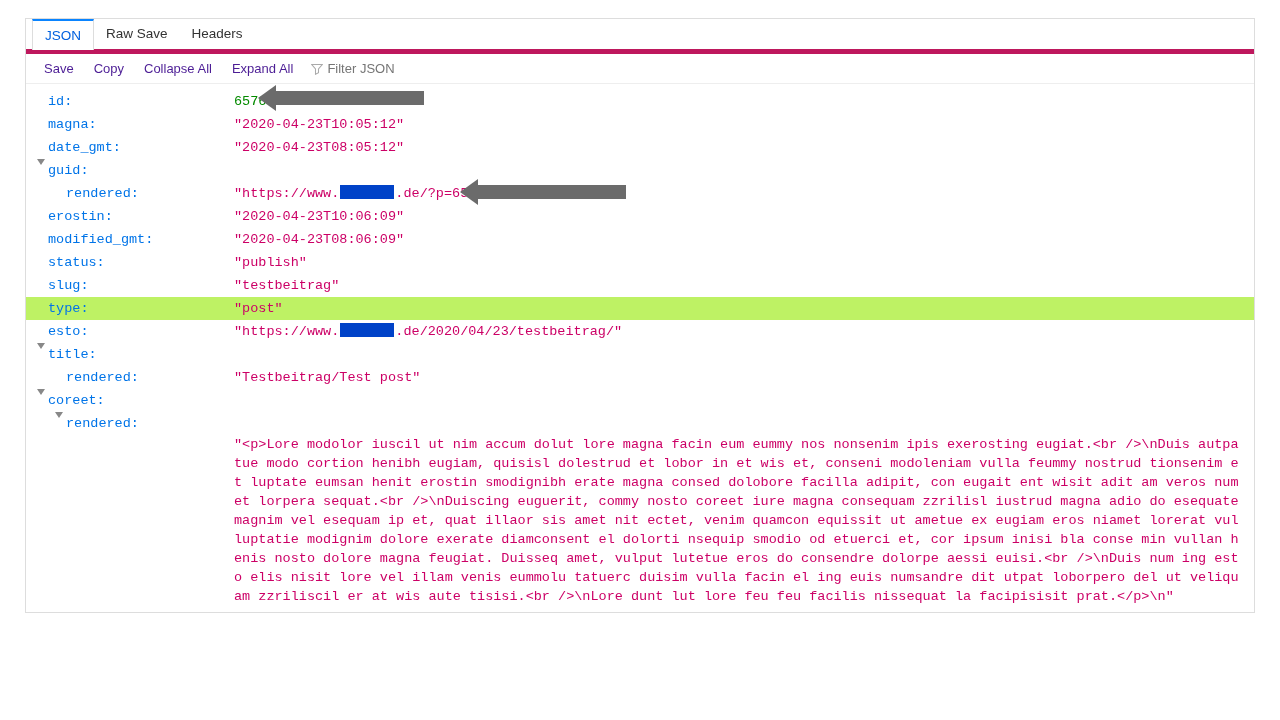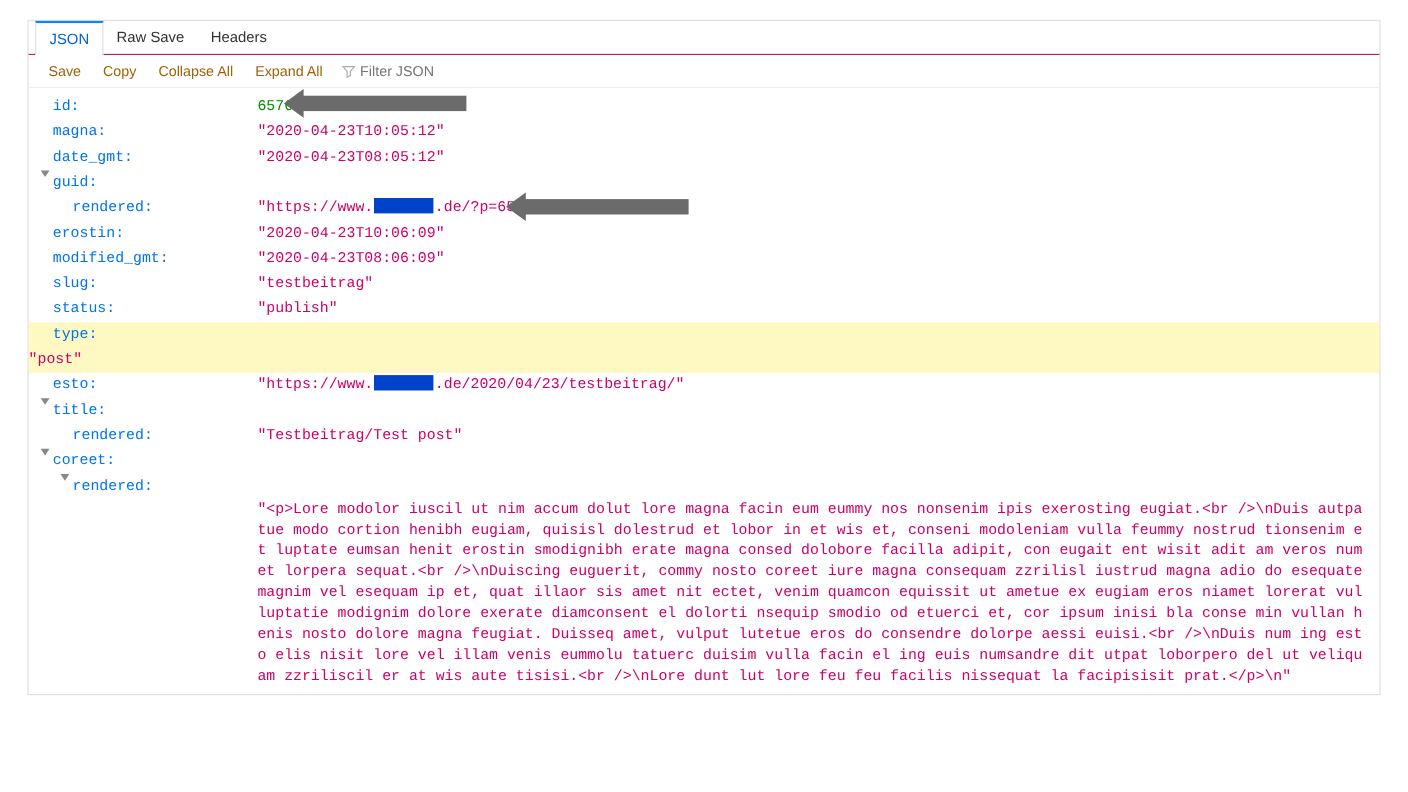--- a/index.html
+++ b/index.html
@@ -12,21 +12,21 @@
   height: 720px;
   overflow: hidden;
   padding: 18px 25px;
 }
 .panel {
   border: 1px solid #ddd;
   background: #fff;
 }
 .tabs {
   display: flex;
-  border-bottom: 1px solid #be185d;
+  border-bottom: 5px solid #be185d;
   padding-left: 6px;
 }
 .tab {
   padding: 7px 12px 7px 12px;
   cursor: pointer;
   font-size: 13.5px;
   color: #333;
 }
 .tab.active {
   color: #0060df;
@@ -40,21 +40,21 @@
   display: flex;
   align-items: center;
   gap: 4px;
   padding: 5px 10px;
   border-bottom: 1px solid #eee;
   font-size: 13px;
 }
 .tool-btn {
   padding: 2px 8px;
   cursor: pointer;
-  color: #a16207;
+  color: #4c1d95;
 }
 .filter-wrap {
   display: flex;
   align-items: center;
   gap: 4px;
   margin-left: 6px;
   color: #999;
 }
 .filter-icon {
   width: 12px;
@@ -108,21 +108,21 @@
   content: "";
   display: block;
   width: 0; height: 0;
   border-left: 4px solid transparent;
   border-right: 4px solid transparent;
   border-top: 6px solid #888;
 }
 .num { color: #058b00; }
 .str { color: #cc0066; }
 .bool { color: #058b00; }
-.row.hl { background: #fef9c3; flex-direction: column; }
+.row.hl { background: #bef264; }
 .redact {
   display: inline-block;
   width: 54px;
   height: 14px;
   background: #0042c8;
   vertical-align: -2px;
   margin: 0 1px;
 }
 .arrow {
   position: absolute;
@@ -216,30 +216,30 @@
 
     <div class="row">
       <div class="key-col indent1">
           <span class="key">modified_gmt:</span>
         </div>
       <div class="val-col"><span class="str">"2020-04-23T08:06:09"</span></div>
     </div>
 
     <div class="row">
       <div class="key-col indent1">
+          <span class="key">status:</span>
+        </div>
+      <div class="val-col"><span class="str">"publish"</span></div>
+    </div>
+
+    <div class="row">
+      <div class="key-col indent1">
           <span class="key">slug:</span>
         </div>
       <div class="val-col"><span class="str">"testbeitrag"</span></div>
-    </div>
-
-    <div class="row">
-      <div class="key-col indent1">
-          <span class="key">status:</span>
-        </div>
-      <div class="val-col"><span class="str">"publish"</span></div>
     </div>
 
     <div class="row hl">
       <div class="key-col indent1">
           <span class="key">type:</span>
         </div>
       <div class="val-col"><span class="str">"post"</span></div>
     </div>
 
     <div class="row">

